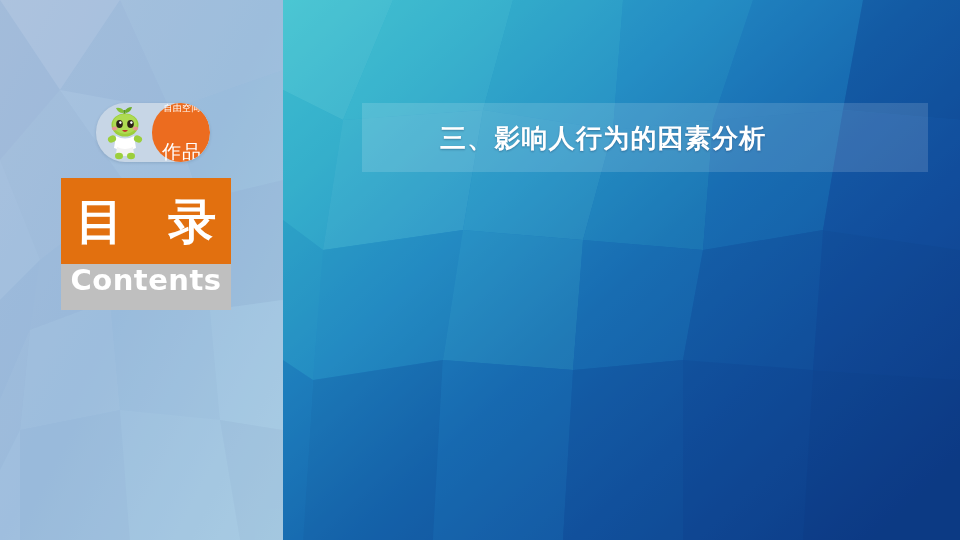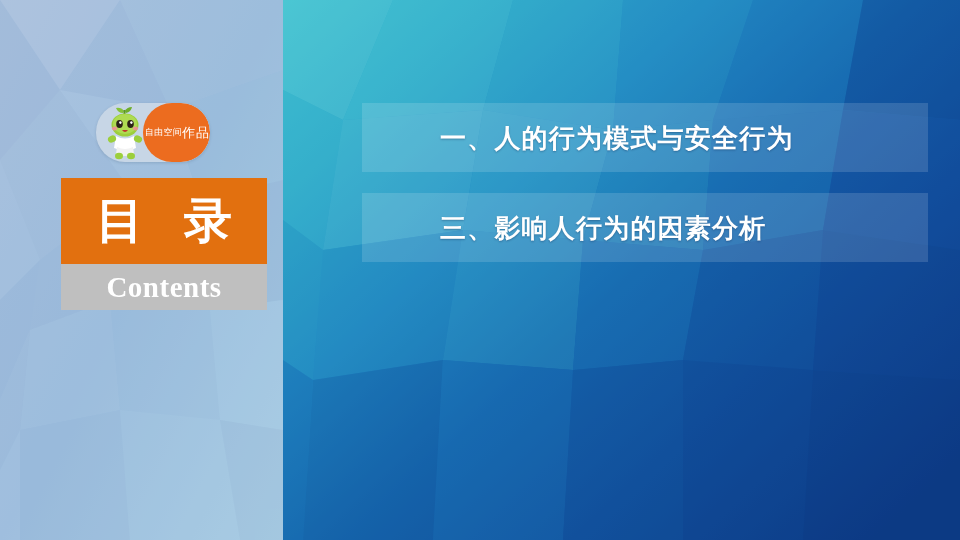--- a/index.html
+++ b/index.html
@@ -37,49 +37,48 @@
   }
   .badge-left {
     width: 56px; height: 100%;
     position: relative;
     display: flex; align-items: flex-end; justify-content: center;
   }
   .badge-right {
     flex: 1; height: 100%;
     background: #ec6c1f;
     border-radius: 29px 29px 29px 29px;
-    display: flex; flex-direction: row;
-    align-items: center; justify-content: flex-start;
+    display: flex; flex-direction: column;
+    align-items: center; justify-content: space-between;
     padding-left: 2px;
   }
   .badge-sub {
     color: #ffffff;
     font-size: 9px;
     line-height: 11px;
     letter-spacing: .3px;
     white-space: nowrap;
   }
   .badge-main {
     color: #ffffff;
-    font-size: 13px;
+    font-size: 19px;
     line-height: 21px;
     font-weight: 500;
     letter-spacing: 1px;
     white-space: nowrap;
   }
 
   
   .mascot { position: absolute; left: 6px; bottom: 2px; width: 46px; height: 54px; }
 
   
   .toc-block {
     position: absolute;
     left: 61px; top: 178px;
-    width: 206px;
-    font-family: Liberation Serif, serif;
+    width: 170px;
   }
   .toc-orange {
     height: 86px;
     background: #e2700f;
     display: flex;
     align-items: center;
     justify-content: center;
   }
   .toc-cn {
     color: #ffffff;
@@ -87,21 +86,20 @@
     font-weight: 700;
     letter-spacing: 14px;
     line-height: 52px;
     text-indent: 14px;
     white-space: nowrap;
   }
   .toc-gray {
     height: 46px;
     background: #bfbfbf;
     display: flex;
-    align-items: center;
     justify-content: center;
   }
   .toc-en {
     color: #ffffff;
     font-size: 29px;
     font-weight: 700;
     letter-spacing: .5px;
     line-height: 32px;
     white-space: nowrap;
   }
@@ -272,21 +270,18 @@
         <polygon points="30,380 160,360 150,540 20,540" fill="#14599f"></polygon>
         <polygon points="160,360 290,370 280,540 150,540" fill="#1d73b6"></polygon>
         <polygon points="290,370 400,360 400,540 280,540" fill="#13539c"></polygon>
         <polygon points="400,360 530,370 520,540 400,540" fill="#0f4490"></polygon>
         <polygon points="530,370 677,380 677,540 520,540" fill="#0d3a84"></polygon>
       </g>
     </svg>
 
     <div class="menu">
       <div class="menu-item">
-        <span class="menu-label">一、人的行为模式与安全行为</span>
-      </div>
-      <div class="menu-item">
         <span class="menu-label">三、影响人行为的因素分析</span>
       </div>
     </div>
   </div>
 
 </div>
 
 </body></html>

